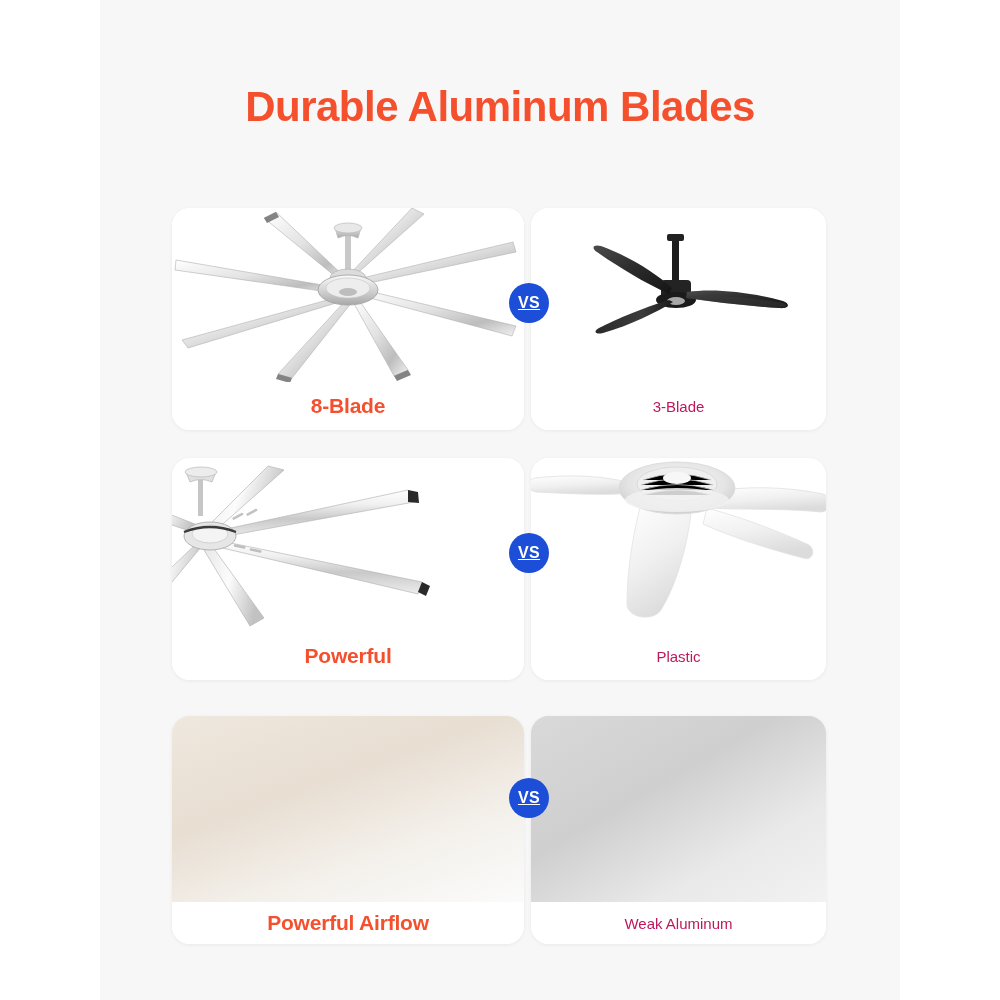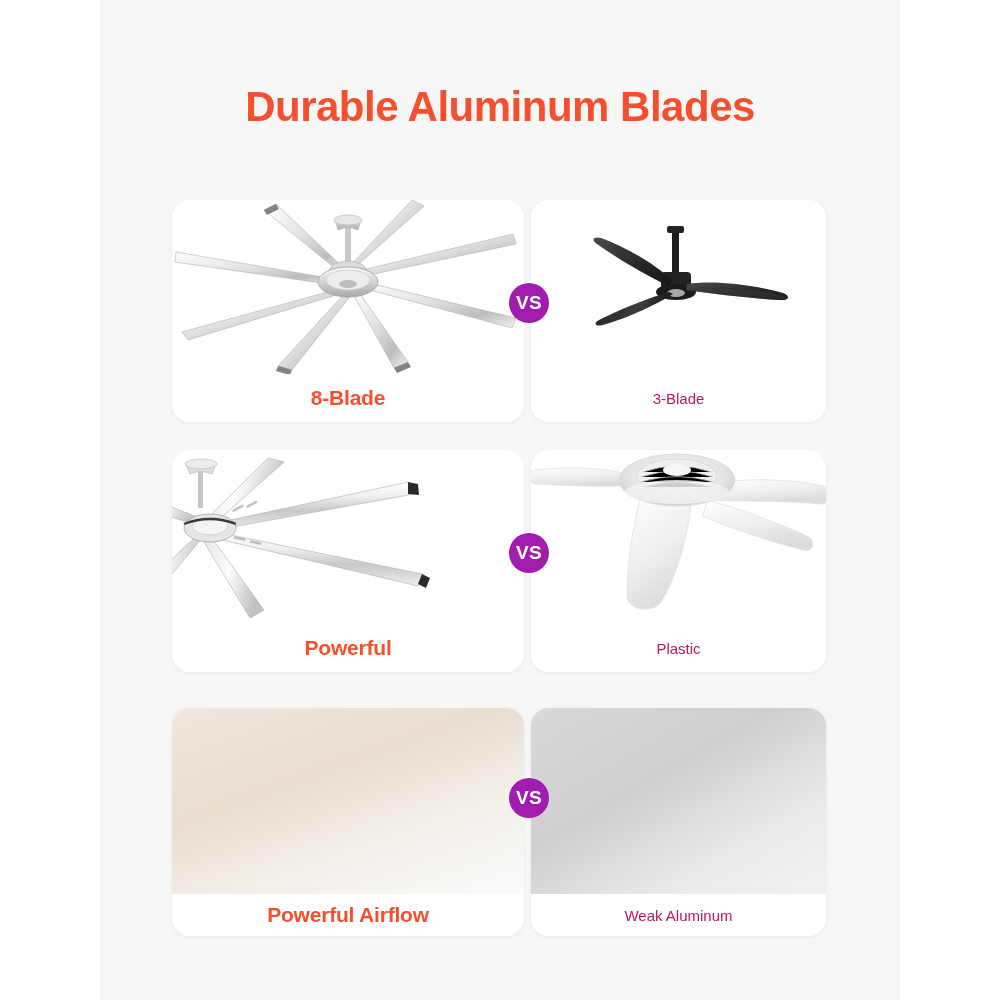--- a/index.html
+++ b/index.html
@@ -52,21 +52,21 @@
     left: 172px;
     width: 654px;
     height: 222px;
   }
   #row-0 { top: 192px; }
   #row-1 { top: 442px; }
   #row-2 { top: 700px; height: 228px; }
 
   .card {
     position: absolute;
-    top: 8px;
+    top: 16px;
     height: 100%;
     background: #ffffff;
     border-radius: 18px;
     overflow: hidden;
     box-shadow: 0 1px 4px rgba(0,0,0,0.06);
   }
   .card.left  { left: 0;     width: 352px; }
   .card.right { right: 0;    width: 295px; }
 
   .card-media {
@@ -98,31 +98,32 @@
   }
   .row-bleed .card-label { height: 42px; }
   .row-bleed .card.right .card-label { height: 42px; }
 
   
   .vs-badge {
     position: absolute;
     width: 40px;
     height: 40px;
     border-radius: 50%;
-    background: #a21caf;
+    background: #1d4ed8;
     color: #ffffff;
-    font-size: 19px;
+    font-size: 16px;
     font-weight: bold;
     display: flex;
     align-items: center;
     justify-content: center;
     letter-spacing: 0.4px;
     z-index: 40;
     left: 337px;
     top: 91px;
+    text-decoration: underline;
   }
   #row-2 .vs-badge { top: 78px; }
 
   
   .art { position: absolute; inset: 0; }
 
   .photo-bg-warm {
     position: absolute; inset: 0;
     background:
       linear-gradient(160deg, #efe8de 0%, #e8ded2 38%, #f4f1ec 70%, #fbfbfb 100%);

